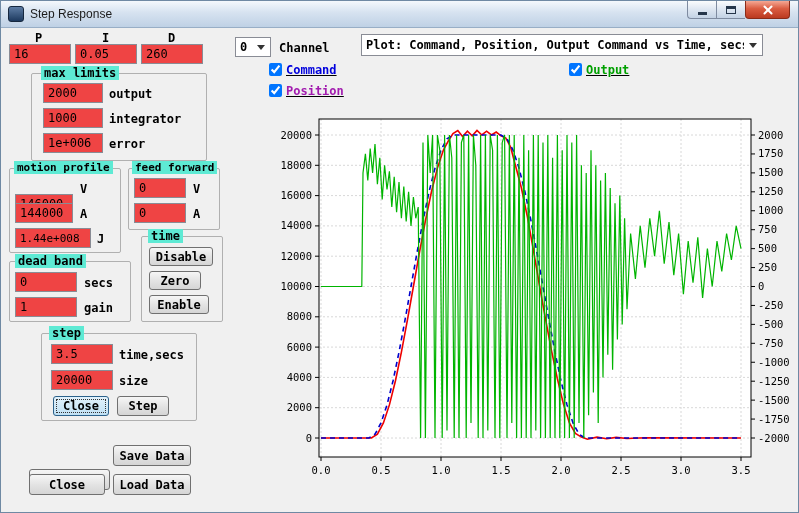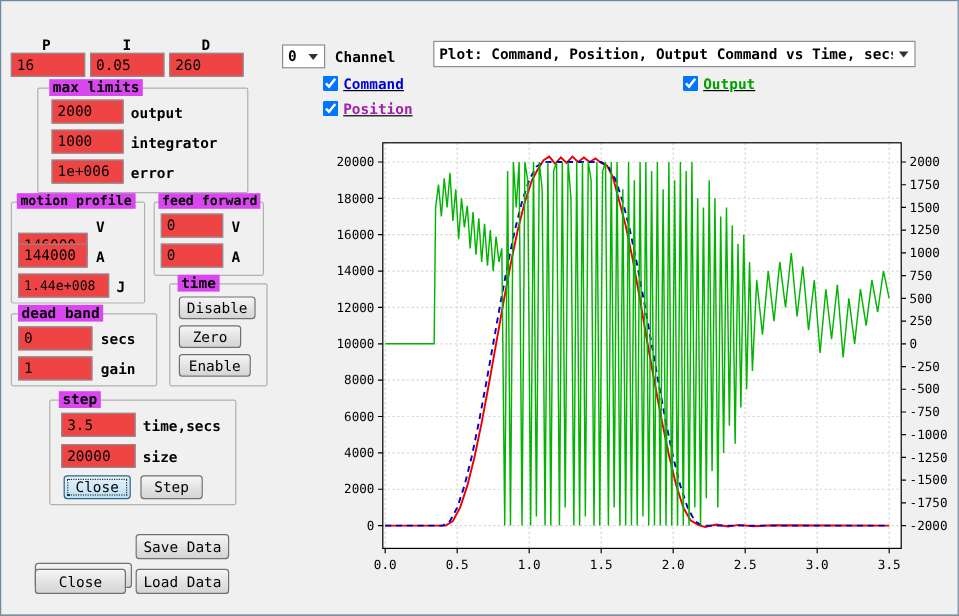--- a/index.html
+++ b/index.html
@@ -22,40 +22,55 @@
   .glyph-min{width:9px;height:3px;background:#26364a;margin-top:7px;}
   .glyph-max{width:10px;height:8px;border:1px solid #26364a;border-top-width:3px;box-sizing:border-box;}
   .glyph-close{position:relative;width:12px;height:12px;}
   .glyph-close::before,.glyph-close::after{content:'';position:absolute;left:5px;top:0;width:2px;height:12px;background:#fff;border-radius:1px;}
   .glyph-close::before{transform:rotate(45deg);} .glyph-close::after{transform:rotate(-45deg);}
   
   .flabel{position:absolute;font-weight:bold;white-space:nowrap;}
   .tf{position:absolute;height:20px;border:1px solid #898c95;background:#ef4444;
       font-family:"DejaVu Sans Mono",monospace;font-size:12px;padding:1px 4px;box-sizing:border-box;}
   .group{position:absolute;border:1px solid #b0b0b0;border-radius:2px;box-sizing:border-box;}
-  .group-label{position:absolute;font-weight:bold;background:#d946ef;padding:0 3px;white-space:nowrap;}
+  .group-label{position:absolute;font-weight:bold;background:#5eead4;padding:0 3px;white-space:nowrap;}
   .btn{position:absolute;border:1px solid #707070;border-radius:3px;
        background:linear-gradient(#f6f6f6,#e2e2e2 55%,#d5d5d5);
        display:flex;align-items:center;justify-content:center;
-       font-weight:normal;font-size:12px;box-sizing:border-box;cursor:default;}
+       font-weight:bold;font-size:12px;box-sizing:border-box;cursor:default;}
   .btn.focused{background:linear-gradient(#e2f2fc,#bfe0f4);border-color:#2c628b;position:absolute;}
   .btn.focused::after{content:'';position:absolute;left:2px;right:2px;top:2px;bottom:2px;border:1px dotted #333;}
   .combo{position:absolute;border:1px solid #898c95;background:#fff;display:flex;align-items:center;box-sizing:border-box;}
   .combo-text{flex:1;padding:0 4px;font-weight:bold;white-space:nowrap;overflow:hidden;}
   .combo-arrow{width:0;height:0;border-left:4px solid transparent;border-right:4px solid transparent;border-top:5px solid #333;margin:0 5px;}
   .chk{position:absolute;display:flex;align-items:flex-start;gap:4px;text-decoration:underline;}
   .chk input{width:13px;height:13px;margin:0;}
   .chk-label{font-weight:bold;}
   svg text{font-family:"DejaVu Sans Mono",monospace;}
 </style>
 </head>
 <body>
 
 <div class="app">
 
+  <div class="titlebar">
+    <span class="app-icon"></span>
+    <span class="title">Step Response</span>
+    <div class="winbtns">
+      <div class="winbtn minb">
+          <span class="glyph-min"></span>
+        </div>
+      <div class="winbtn maxb">
+          <span class="glyph-max"></span>
+        </div>
+      <div class="winbtn closeb">
+          <span class="glyph-close"></span>
+        </div>
+    </div>
+  </div>
 
   <span class="flabel" style="left:34px;top:30px">P</span>
   <span class="flabel" style="left:101px;top:30px">I</span>
   <span class="flabel" style="left:167px;top:30px">D</span>
   <input class="tf" style="left: 8px; top: 43px; width: 62px;" value="16">
   <input class="tf" style="left: 74px; top: 43px; width: 62px;" value="0.05">
   <input class="tf" style="left: 140px; top: 43px; width: 62px;" value="260">
 
   <div class="group" style="left:30px;top:72px;width:176px;height:88px"></div>
   <span class="group-label" style="left:40px;top:65px">max limits</span>

